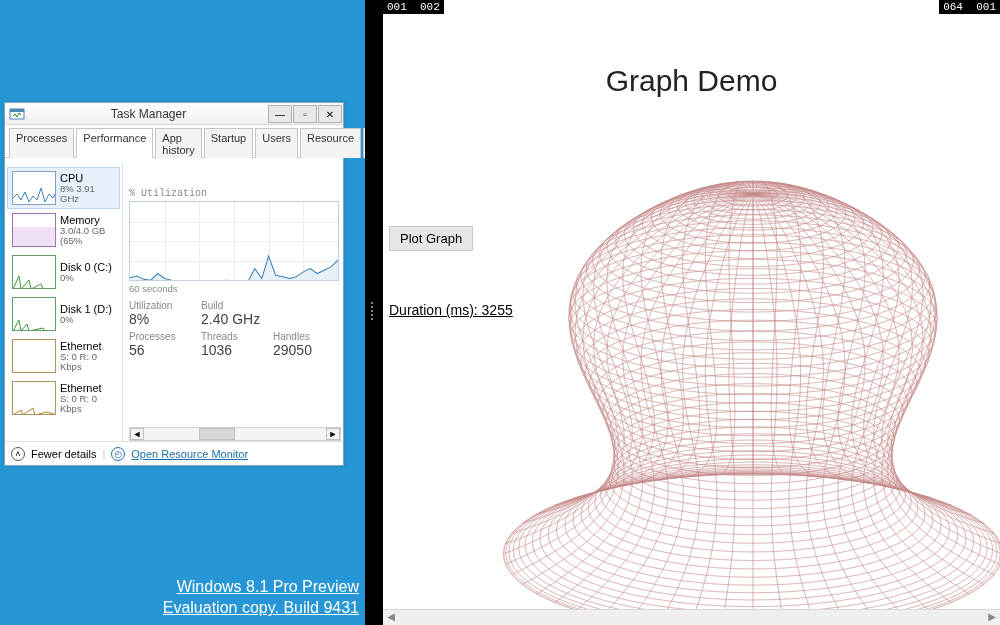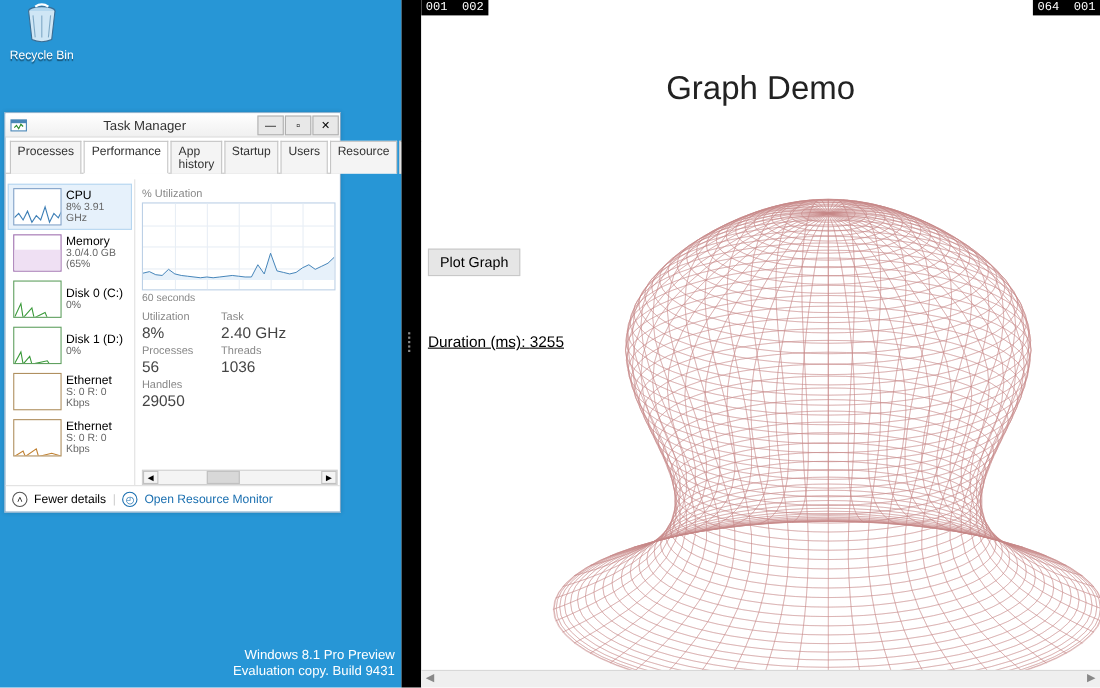--- a/index.html
+++ b/index.html
@@ -7,25 +7,25 @@
   body { background: #fff; }
 
   
   .desktop {
     position: absolute; left: 0; top: 0; width: 365px; height: 625px;
     background: #2796d6;
   }
   .recycle-bin { position: absolute; left: 8px; top: 2px; width: 60px; text-align: center; color: #fff; }
   .recycle-bin .bin-svg { width: 40px; height: 40px; margin: 0 auto; }
   .recycle-bin .label { font-size: 11px; text-shadow: 0 1px 1px rgba(0,0,0,0.5); }
-  .watermark { position: absolute; right: 6px; bottom: 6px; text-align: right; color: #fff; font-size: 12px; line-height: 1.3; }
+  .watermark { position: absolute; right: 6px; bottom: 6px; text-align: right; color: #fff; font-size: 16px; line-height: 1.3; text-decoration: underline; }
 
   
   .tm-window {
-    position: absolute; left: 4px; top: 102px; width: 306px; height: 364px;
+    position: absolute; left: 4px; top: 102px; width: 340px; height: 364px;
     background: #fff; border: 1px solid #7da6c6; box-shadow: 0 0 4px rgba(0,0,0,0.15);
   }
   .tm-titlebar { height: 22px; background: linear-gradient(#fff,#f0f0f0); border-bottom: 1px solid #d8d8d8; display: flex; align-items: center; }
   .tm-titlebar .icon { width: 16px; height: 16px; margin: 0 4px; }
   .tm-titlebar .title { flex: 1; text-align: center; font-size: 12px; color: #333; }
   .tm-winbtns { display: flex; }
   .tm-winbtns .btn { width: 24px; height: 18px; margin: 1px 1px 0 0; background: #e8e8e8; border: 1px solid #b0b0b0; display:flex;align-items:center;justify-content:center; font-size:10px;}
   .tm-menubar { height: 18px; padding: 2px 6px; font-size: 11px; color: #444; display:flex; gap:12px; }
   .tm-tabs { display: flex; border-bottom: 1px solid #c5c5c5; padding: 0 4px; font-size: 11px; margin-top:2px;}
   .tm-tab { padding: 3px 6px 2px; border: 1px solid #c5c5c5; border-bottom: none; margin-right: 2px; background: #f4f4f4; color:#333; position:relative; top:1px;}
@@ -37,40 +37,40 @@
   .tm-side-thumb { width:44px; height:34px; border:1px solid #7fa0c8; margin-right:4px; flex:none; position:relative; overflow:hidden; background:#fff; }
   .tm-side-thumb.mem { border-color:#a070b0;}
   .tm-side-thumb.disk { border-color:#60a060;}
   .tm-side-thumb.eth  { border-color:#b09060;}
   .tm-side-text { font-size:10px; line-height:1.1; }
   .tm-side-text .name { font-size:11px; }
   .tm-side-text .stat { color:#666; font-size:9.5px;}
   .tm-main { flex:1; padding: 4px 4px 0 6px; overflow:hidden; position:relative;}
   .tm-cpu-title { font-size: 24px; color:#555; display:inline-block; margin-right:10px;}
   .tm-cpu-sub { font-size: 11px; color:#666; }
-  .tm-graph-label { font-size:10px; color:#888; margin-top:4px;}
+  .tm-graph-label { font-size:10px; color:#888; margin-top:21px;font-family:Liberation Mono, monospace;}
   .tm-graph { height: 80px; border:1px solid #bcd0e6; margin-top:2px; position:relative; overflow:hidden; background:#fff;}
   .tm-graph .grid-h, .tm-graph .grid-v { position:absolute; background:#e8eef5;}
   .tm-graph .grid-h { left:0; right:0; height:1px;}
   .tm-graph .grid-v { top:0; bottom:0; width:1px;}
   .tm-graph svg { position:absolute; inset:0;}
   .tm-axis { font-size:9.5px; color:#888; margin-top:2px;}
   .tm-stats { display:flex; flex-wrap:wrap; margin-top:6px; gap: 0 8px; font-size:11px; }
   .tm-stat { width: 64px; margin-bottom:4px;}
   .tm-stat.wide { width: 80px;}
   .tm-stat .lbl { font-size:10px; color:#888;}
   .tm-stat .val { font-size:14px; color:#444;}
   .tm-scrollbar { position:absolute; bottom:0; left:6px; right:2px; height:14px; border:1px solid #d0d0d0; background:#f4f4f4; display:flex;}
   .tm-scrollbar .arrow{ width:14px; border:1px solid #c0c0c0; text-align:center; font-size:9px; line-height:10px;}
   .tm-scrollbar .track{ flex:1; position:relative;}
   .tm-scrollbar .thumb{ position:absolute; left:30%; width:20%; top:0; bottom:0; background:#d8d8d8; border:1px solid #c0c0c0;}
   .tm-footer { position:absolute; left:0; right:0; bottom:0; height:24px; border-top:1px solid #e0e0e0; display:flex; align-items:center; font-size:11px; padding:0 6px; gap:6px;}
   .tm-footer .circ { width:14px; height:14px; border:1.5px solid #555; border-radius:50%; display:inline-flex; align-items:center; justify-content:center; font-size:9px;}
   .tm-footer .sep { color:#ccc;}
-  .tm-footer .link { color:#1a6fb0;}
+  .tm-footer .link { color:#1a6fb0;text-decoration:underline;}
   .tm-footer .circ.blue { border-color:#1a6fb0; color:#1a6fb0;}
 
   
   .splitter { position:absolute; left:365px; top:0; width:18px; height:625px; background:#000; }
   .splitter .dots { position:absolute; left:6px; top:302px; width:6px; height:20px; display:flex; flex-direction:column; gap:2px;}
   .splitter .dots span{ width:2px; height:2px; background:#888;}
 
   
   .right-app { position:absolute; left:383px; top:0; right:0; bottom:0; background:#fff;}
   .labelbar { position:absolute; top:0; left:0; right:0; height:14px; background:#fff; font-family: "Courier New", monospace; font-size:11px;}
@@ -80,29 +80,20 @@
   .duration { position:absolute; left:6px; top:302px; font-size:14px;text-decoration:underline;}
   .canvas { position:absolute; top:14px; left:0; right:0; bottom:16px; overflow:hidden; }
   .hscroll { position:absolute; left:0; right:0; bottom:0; height:16px; background:#efefef; border-top:1px solid #d8d8d8; display:flex;}
   .hscroll .ar{ width:16px; text-align:center; font-size:10px; color:#888; line-height:14px;}
   .hscroll .tr{ flex:1;}
 </style>
 </head>
 <body>
 
 <div class="desktop">
-  <div class="recycle-bin">
-    <svg class="bin-svg" viewBox="0 0 40 40">
-      <ellipse cx="20" cy="8" rx="12" ry="4" fill="#b5d8ef" stroke="#3a6d94"></ellipse>
-      <path d="M8 8 L11 34 Q20 38 29 34 L32 8" fill="#cfe6f5" stroke="#3a6d94"></path>
-      <path d="M12 12 L14 32 M20 12 L20 32 M28 12 L26 32" stroke="#7fa9c6" stroke-width="1" fill="none"></path>
-      <path d="M14 4 Q20 0 26 4" stroke="#fff" stroke-width="2" fill="none"></path>
-    </svg>
-    <div class="label">Recycle Bin</div>
-  </div>
   <div class="watermark">
     <div>Windows 8.1 Pro Preview</div>
     <div>Evaluation copy. Build 9431</div>
   </div>
 
   <div class="tm-window">
     <div class="tm-titlebar">
       <svg class="icon" viewBox="0 0 16 16">
         <rect x="1" y="3" width="14" height="10" fill="#fff" stroke="#4a88b8"></rect>
         <rect x="1" y="3" width="14" height="3" fill="#4a88b8"></rect>
@@ -200,21 +191,21 @@
             </svg>
         </div>
         <div class="tm-axis">60 seconds</div>
 
         <div class="tm-stats">
           <div class="tm-stat">
               <div class="lbl">Utilization</div>
               <div class="val">8%</div>
             </div>
           <div class="tm-stat wide">
-              <div class="lbl">Task</div>
+              <div class="lbl">Build</div>
               <div class="val">2.40 GHz</div>
             </div>
           <div style="flex-basis:100%;height:0"></div>
           <div class="tm-stat">
               <div class="lbl">Processes</div>
               <div class="val">56</div>
             </div>
           <div class="tm-stat">
               <div class="lbl">Threads</div>
               <div class="val">1036</div>

